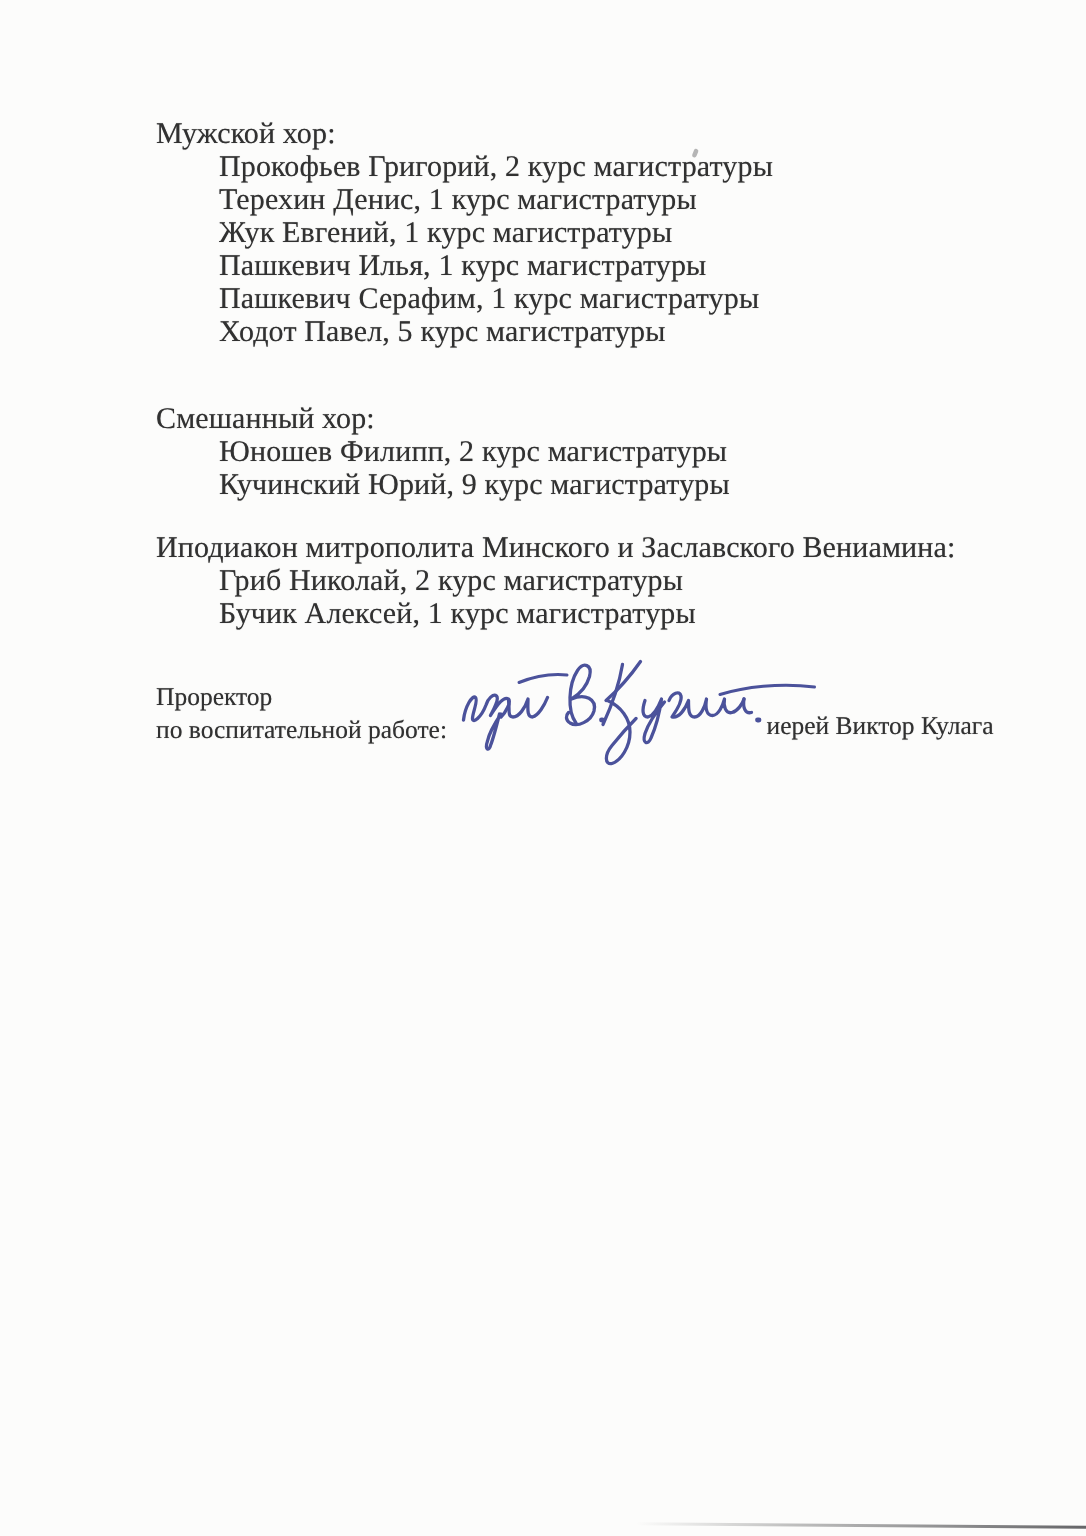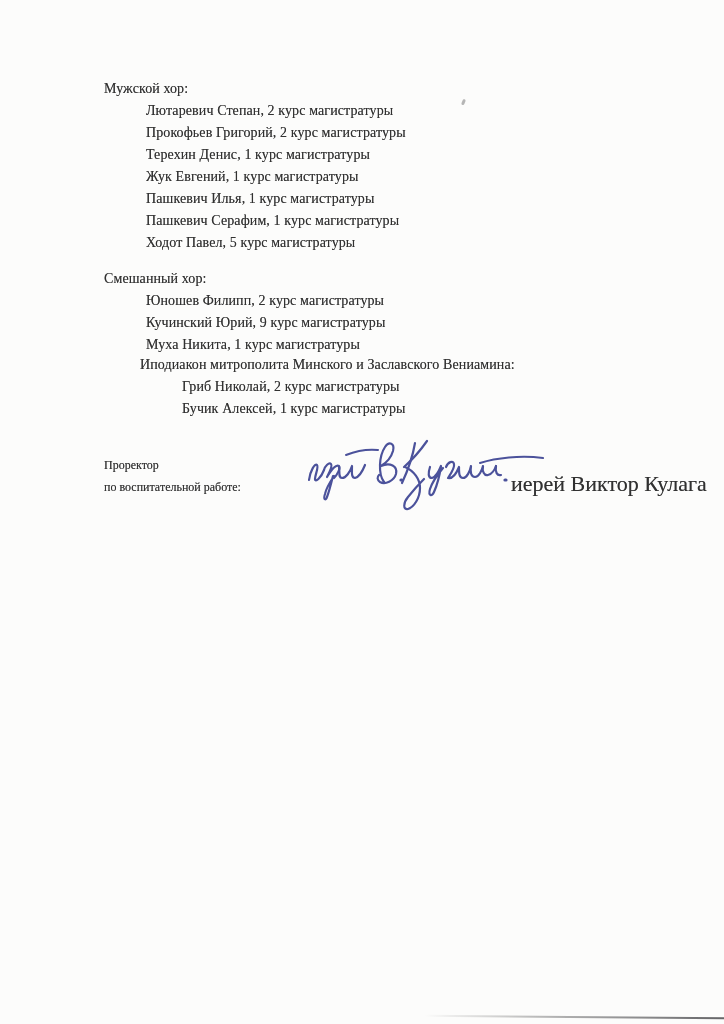--- a/index.html
+++ b/index.html
@@ -13,52 +13,52 @@
     height: 1024px;
     margin: 0 auto;
     background: #fcfcfb;
     overflow: hidden;
     font-family: "Liberation Serif", "DejaVu Serif", serif;
     color: #313131;
   }
   .section {
     position: absolute;
     left: 104px;
-    font-size: 14px;
+    font-size: 20px;
     line-height: 22px;
     letter-spacing: 0.1px;
     white-space: nowrap;
     text-shadow: 0 0 0.5px rgba(40,40,40,0.55);
   }
   .section .heading { display: block; }
   .section ul {
     margin: 0;
     padding: 0;
     list-style: none;
   }
   .section li {
     margin-left: 42px;
   }
   .sec-1 { top: 78px; }
   .sec-2 { top: 256px; margin-top: 12px; }
-  .sec-3 { top: 354px; margin-left: 36px; }
+  .sec-3 { top: 354px; }
   .sig-block {
     position: absolute;
     left: 104px;
     top: 454px;
-    font-size: 12px;
+    font-size: 17px;
     line-height: 22px;
     white-space: nowrap;
     text-shadow: 0 0 0.5px rgba(40,40,40,0.55);
   }
   .printed-name {
     position: absolute;
     left: 511px;
     top: 473px;
-    font-size: 22px;
+    font-size: 17px;
     line-height: 22px;
     white-space: nowrap;
     text-shadow: 0 0 0.5px rgba(40,40,40,0.55);
   }
   .signature-svg {
     position: absolute;
     left: 300px;
     top: 436px;
     width: 250px;
     height: 80px;
@@ -88,38 +88,36 @@
   }
 </style>
 </head>
 <body>
 
 <div class="page">
 
   <div class="section sec-1">
     <span class="heading">Мужской хор:</span>
     <ul>
-      <li>Лютаревич Степан, 2 курс магистратуры</li>
       <li>Прокофьев Григорий, 2 курс магистратуры</li>
       <li>Терехин Денис, 1 курс магистратуры</li>
       <li>Жук Евгений, 1 курс магистратуры</li>
       <li>Пашкевич Илья, 1 курс магистратуры</li>
       <li>Пашкевич Серафим, 1 курс магистратуры</li>
       <li>Ходот Павел, 5 курс магистратуры</li>
     </ul>
   </div>
 
   <div class="speck"></div>
 
   <div class="section sec-2">
     <span class="heading">Смешанный хор:</span>
     <ul>
       <li>Юношев Филипп, 2 курс магистратуры</li>
       <li>Кучинский Юрий, 9 курс магистратуры</li>
-      <li>Муха Никита, 1 курс магистратуры</li>
     </ul>
   </div>
 
   <div class="section sec-3">
     <span class="heading">Иподиакон митрополита Минского и Заславского Вениамина:</span>
     <ul>
       <li>Гриб Николай, 2 курс магистратуры</li>
       <li>Бучик Алексей, 1 курс магистратуры</li>
     </ul>
   </div>

